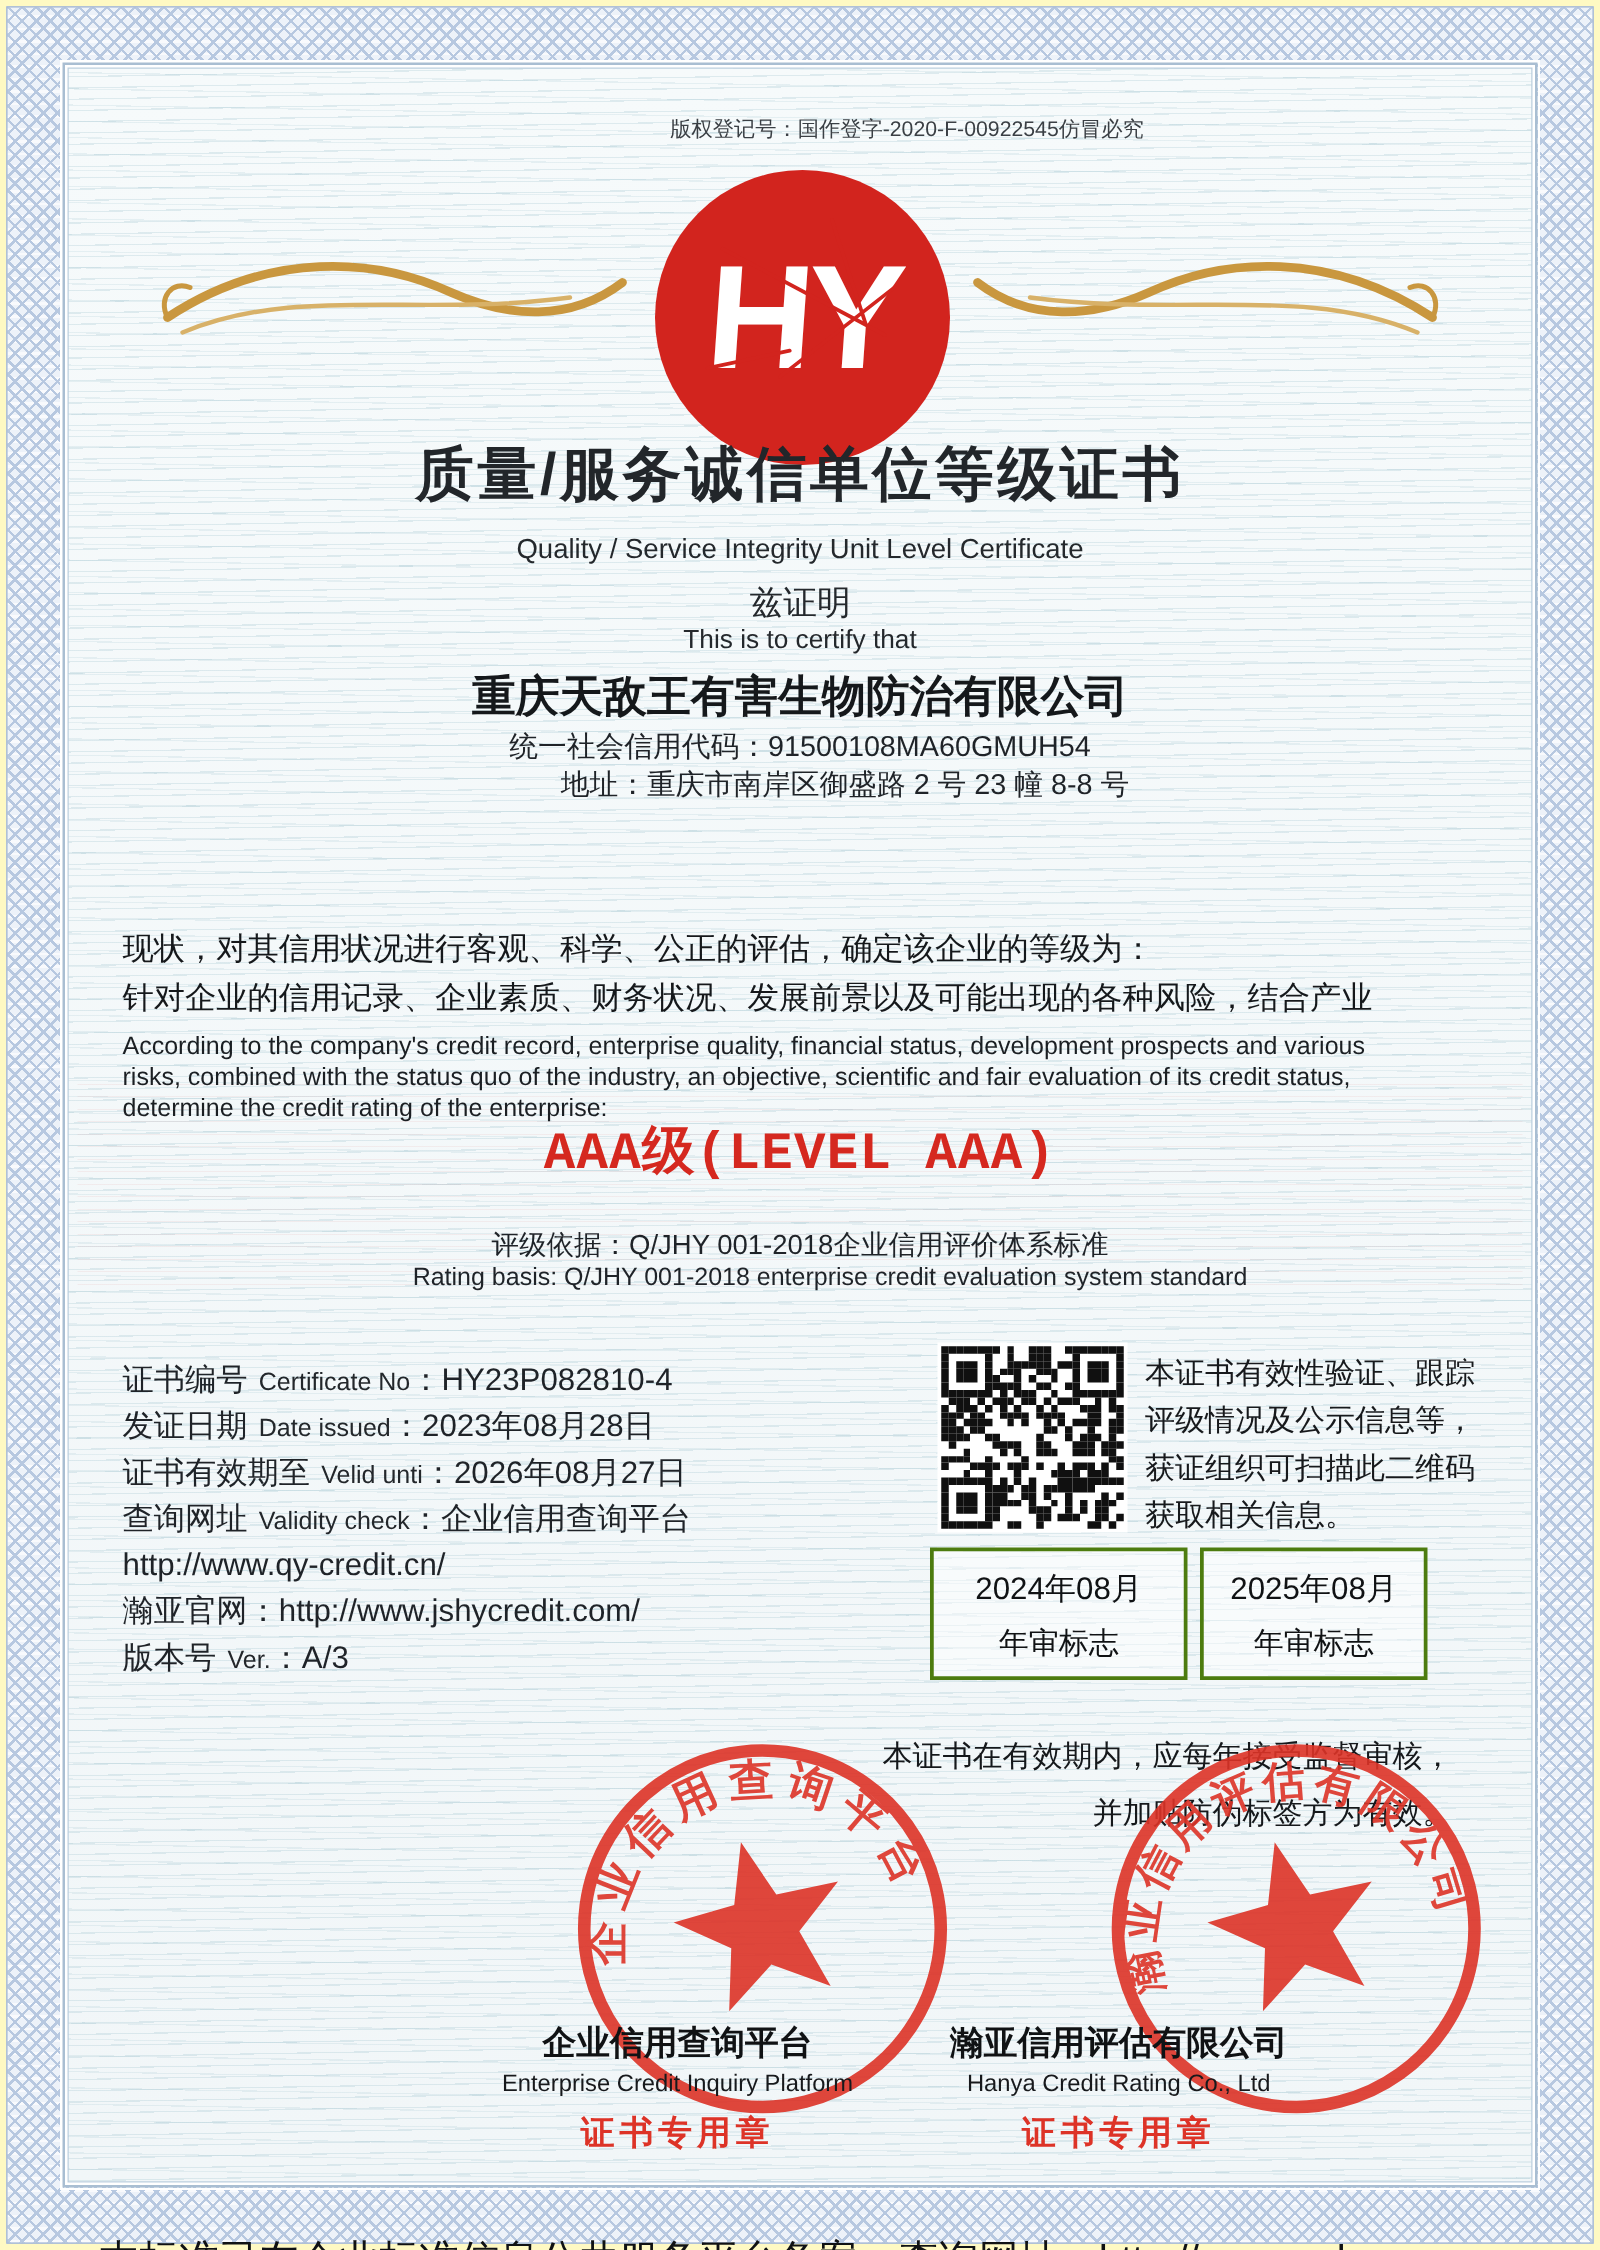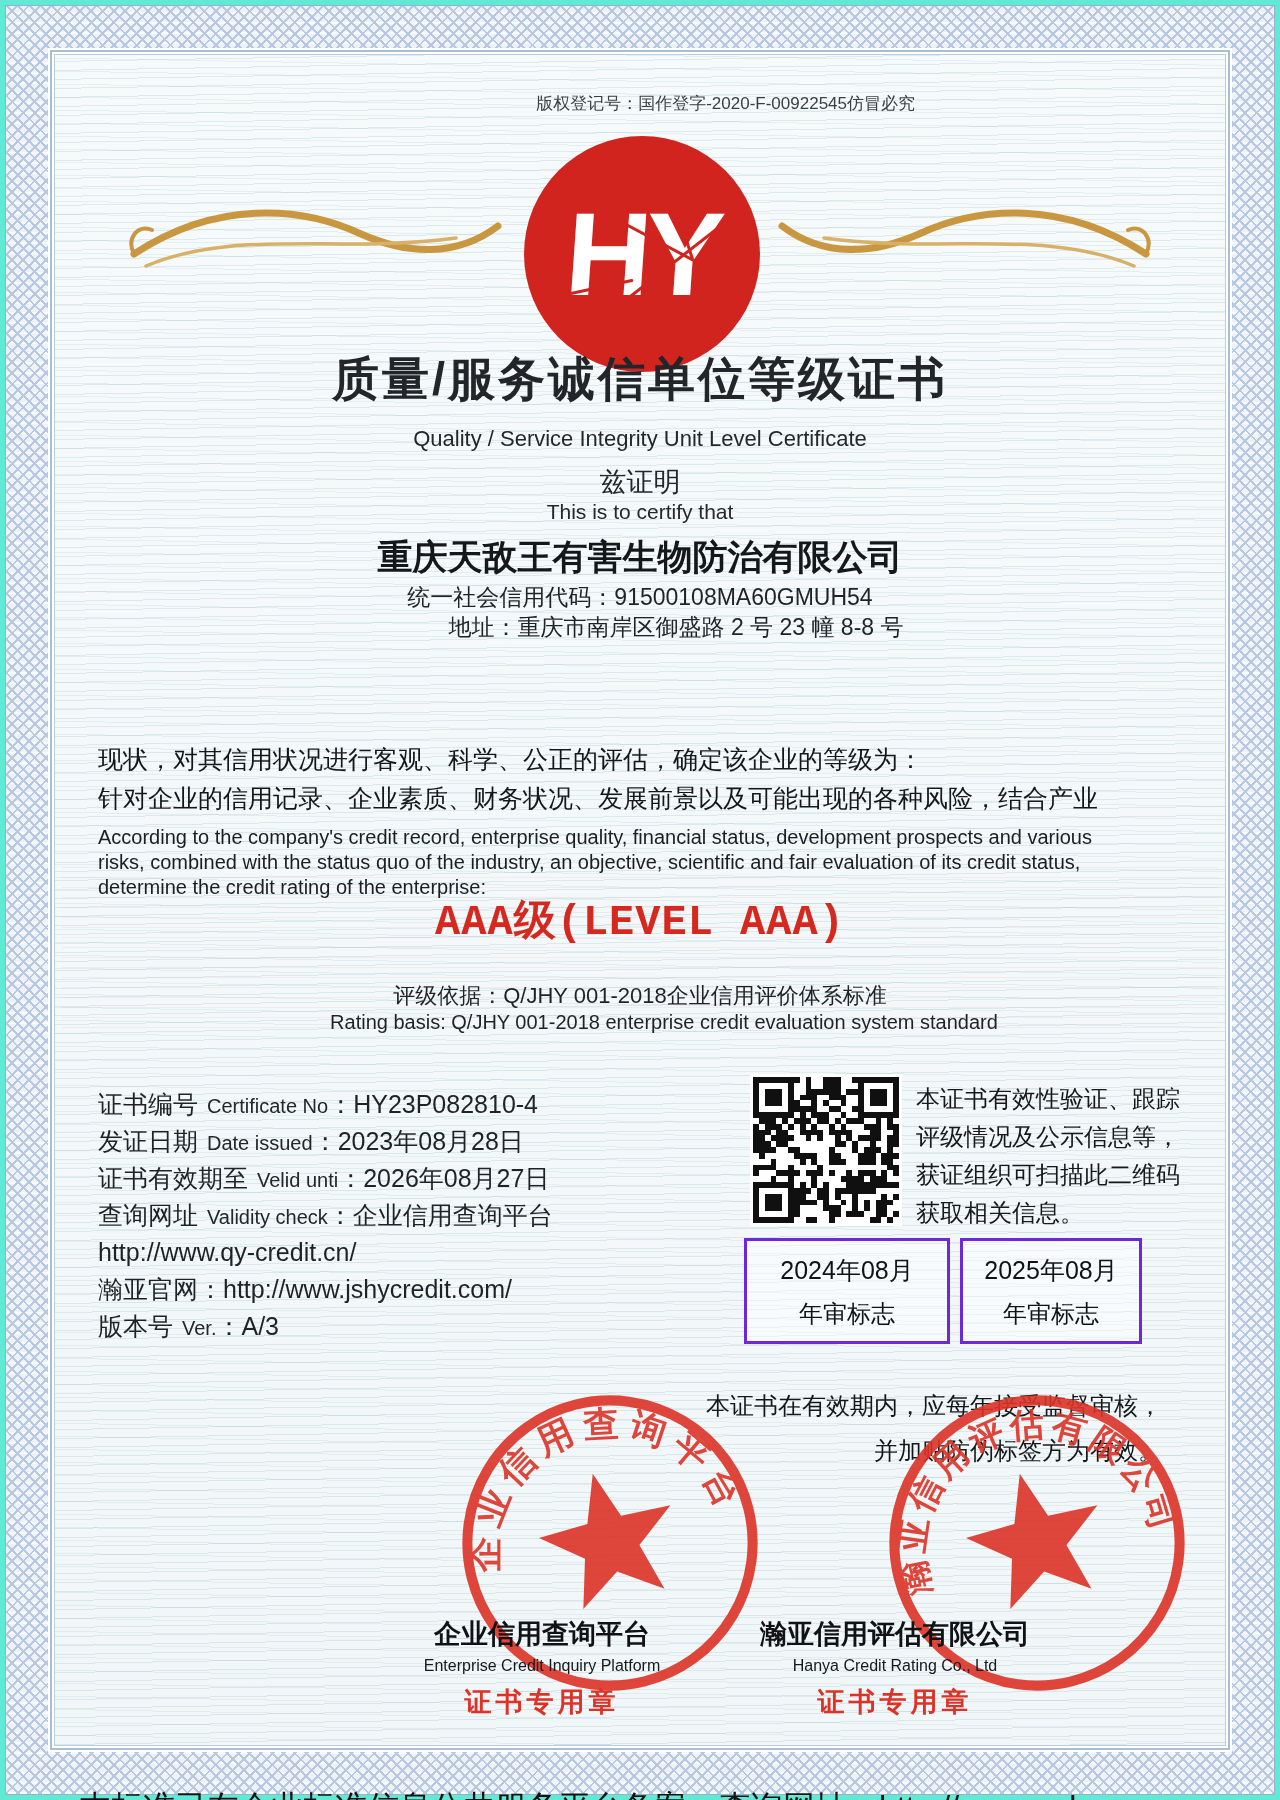--- a/index.html
+++ b/index.html
@@ -1,18 +1,18 @@
 <!DOCTYPE html>
 <html><head>
 <meta charset="utf-8">
 <style>
   html,body{margin:0;padding:0;background:#cfd6da;}
   .page{
     position:relative;width:1280px;height:1800px;margin:0 auto;overflow:hidden;
-    background:#5eead4;
+    background:#fef9c3;
     font-family:"Liberation Sans","DejaVu Sans",sans-serif;
     color:#1f2328;
   }
   
   .frame-band{
     position:absolute;inset:5px;
     background-color:#edf2f9;
     background-image:
       repeating-linear-gradient(45deg,#b7c8e0 0 2px,transparent 2px 8px),
       repeating-linear-gradient(-45deg,#b7c8e0 0 2px,transparent 2px 8px),
@@ -70,37 +70,37 @@
   .detail-row{height:37px;line-height:37px;white-space:nowrap;}
   .d-en{font-size:20px;color:#23272b;}
   .d-en:not(:empty){margin-left:9px;}
   
   .qr{position:absolute;left:750px;top:1074px;width:152px;height:152px;background:#fff;
     display:grid;grid-template-columns:repeat(25,1fr);grid-template-rows:repeat(25,1fr);padding:3px;box-sizing:border-box;}
   .qm{background:transparent;}
   .qm.on{background:#101010;}
   .qr-note{position:absolute;left:916px;top:1080px;width:280px;font-size:24px;line-height:38px;color:#17191c;}
   
-  .annual-box{position:absolute;top:1238px;height:106px;border:3px solid #6d28d9;
+  .annual-box{position:absolute;top:1238px;height:106px;border:3px solid #4d7c0f;
     box-sizing:border-box;text-align:center;background:rgba(255,255,255,.45);}
   .annual-box.b1{left:744px;width:206px;}
   .annual-box.b2{left:960px;width:182px;}
   .annual-period{font-size:25px;margin-top:13px;color:#101214;}
   .annual-label{font-size:24px;margin-top:11px;color:#101214;}
   .supervision{position:absolute;left:700px;width:462px;top:1383px;text-align:right;
     font-size:24px;line-height:45px;color:#15181b;}
   
   .seal{position:absolute;top:1388px;width:310px;height:310px;opacity:.9;transform:rotate(-14deg);}
   .seal.s1{left:455px;}
   .seal.s2{left:882px;}
   .issuer{position:absolute;top:1616px;width:330px;text-align:center;}
   .issuer.i1{left:377px;}
   .issuer.i2{left:730px;}
   .issuer-zh{font-size:27px;font-weight:700;color:#101214;}
-  .issuer-en{font-size:16px;margin-top:5px;color:#17191c;}
+  .issuer-en{font-size:19px;margin-top:5px;color:#17191c;}
   .seal-label{font-size:27px;font-weight:700;letter-spacing:4px;color:#dd3327;margin-top:9px;}
   
   .footer-line{top:1786px;font-size:32px;font-weight:400;color:#101214;}
 </style>
 </head>
 <body>
 
 <div class="page">
 
   <div class="frame-band"></div>

